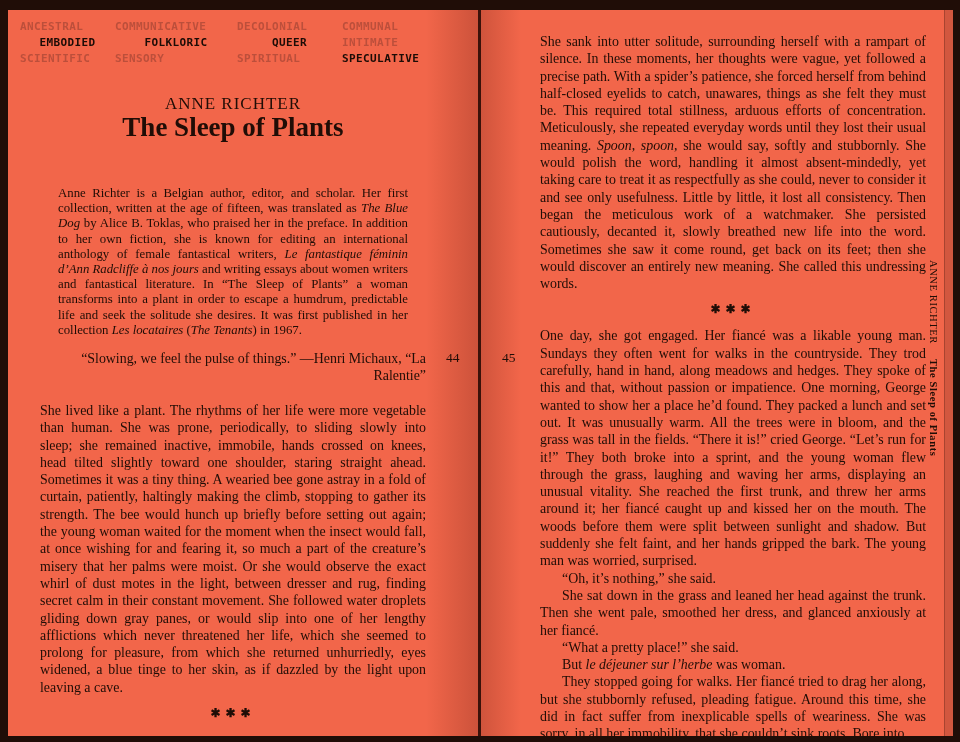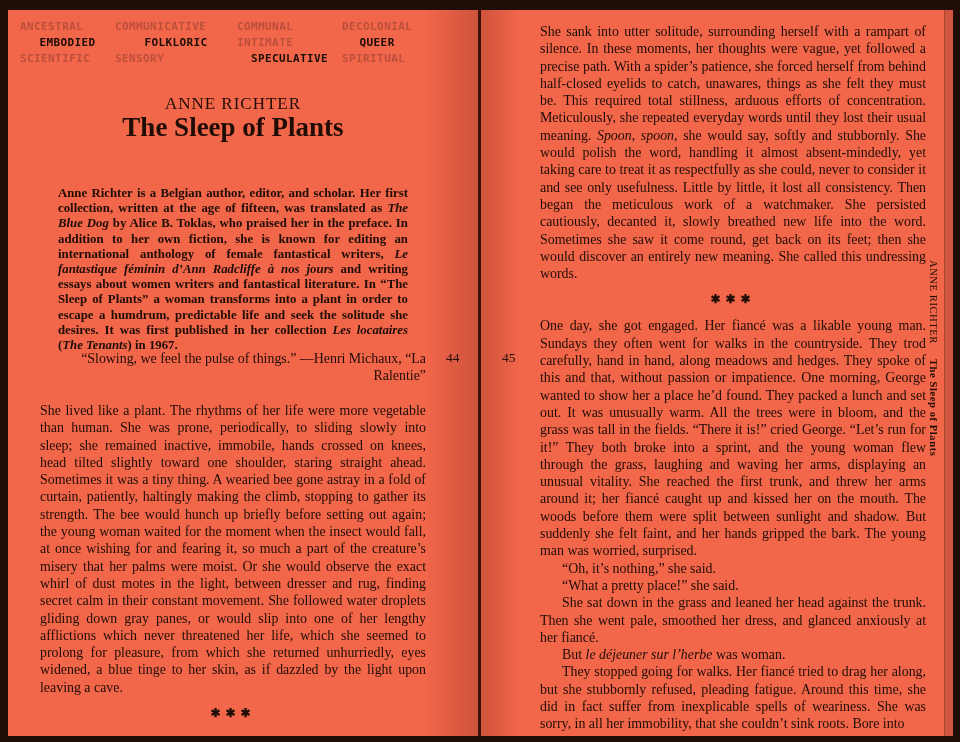--- a/index.html
+++ b/index.html
@@ -36,25 +36,25 @@
   .tag.active{color:var(--tagActive,#1c0c06);text-align:center;}
 
   .ink{color:var(--ink,#200d06);}
   .author{position:absolute;left:32px;top:84px;width:386px;text-align:center;
     font-size:17px;letter-spacing:1px;}
   .title{position:absolute;left:32px;top:102px;width:386px;text-align:center;
     font-size:27px;font-weight:bold;}
   .translator{position:absolute;left:32px;top:146px;width:386px;text-align:center;
     font-size:13.5px;letter-spacing:0.6px;font-weight:600;}
   .bio{position:absolute;left:50px;top:176px;width:350px;margin:0;
-    font-size:12.8px;font-weight:bold;line-height:15.2px;text-align:justify;}
+    font-size:12.8px;font-weight:normal;line-height:15.2px;text-align:justify;}
   .epigraph{position:absolute;left:32px;top:340px;width:386px;margin:0;
     font-size:13.9px;line-height:17.3px;text-align:right;}
   .left-flow{position:absolute;left:32px;top:392px;width:386px;}
-  .right-flow{position:absolute;left:59px;top:13px;width:386px;}
+  .right-flow{position:absolute;left:59px;top:23px;width:386px;}
   .bodytext{margin:0;font-size:13.9px;line-height:17.3px;text-align:justify;}
   .bodytext.indent{text-indent:22px;}
   .separator{text-align:center;font-size:12px;font-weight:bold;letter-spacing:5px;margin:10px 0;}
   .pagenum{position:absolute;font-size:13.5px;font-weight:normal;}
   .pagenum.left-num{left:438px;top:340px;}
   .pagenum.right-num{left:21px;top:340px;}
   .running-title{position:absolute;right:14px;top:250px;
     writing-mode:vertical-rl;white-space:nowrap;
     font-size:10.5px;letter-spacing:0.6px;}
   .running-title .book{font-weight:bold;margin-top:12px;display:inline-block;}
@@ -70,28 +70,28 @@
           <span class="tag">ANCESTRAL</span>
           <span class="tag active">EMBODIED</span>
           <span class="tag">SCIENTIFIC</span>
         </div>
         <div class="tag-col">
           <span class="tag">COMMUNICATIVE</span>
           <span class="tag active">FOLKLORIC</span>
           <span class="tag">SENSORY</span>
         </div>
         <div class="tag-col">
+          <span class="tag">DECOLONIAL</span>
+          <span class="tag active">QUEER</span>
+          <span class="tag">SPIRITUAL</span>
+        </div>
+        <div class="tag-col">
           <span class="tag">COMMUNAL</span>
           <span class="tag">INTIMATE</span>
           <span class="tag active">SPECULATIVE</span>
-        </div>
-        <div class="tag-col">
-          <span class="tag">DECOLONIAL</span>
-          <span class="tag active">QUEER</span>
-          <span class="tag">SPIRITUAL</span>
         </div>
       </div>
 
     <div class="author ink">ANNE RICHTER</div>
     <div class="title ink">The Sleep of Plants</div>
 
     <p class="bio ink"><span>Anne Richter is a Belgian author, editor, and scholar. Her first collection, written at the age of fifteen, was translated as </span><i>The Blue Dog</i><span> by Alice B. Toklas, who praised her in the preface. In addition to her own fiction, she is known for editing an international anthology of female fantastical writers, </span><i>Le fantastique féminin d’Ann Radcliffe à nos jours</i><span> and writing essays about women writers and fantastical literature. In “The Sleep of Plants” a woman transforms into a plant in order to escape a humdrum, predictable life and seek the solitude she desires. It was first published in her collection </span><i>Les locataires</i><span> (</span><i>The Tenants</i><span>) in 1967.</span></p>
     <p class="epigraph ink">“Slowing, we feel the pulse of things.” —Henri Michaux, “La Ralentie”</p>
 
     <div class="left-flow">
@@ -105,22 +105,22 @@
   <div class="gutter-line"></div>
   <div class="shade-left"></div>
   <div class="shade-right"></div>
 
   <div class="page right">
     <div class="right-flow">
         <p class="bodytext ink"><span>She sank into utter solitude, surrounding herself with a rampart of silence. In these moments, her thoughts were vague, yet followed a precise path. With a spider’s patience, she forced herself from behind half-closed eyelids to catch, unawares, things as she felt they must be. This required total stillness, arduous efforts of concentration. Meticulously, she repeated everyday words until they lost their usual meaning. </span><i>Spoon</i><span>, </span><i>spoon</i><span>, she would say, softly and stubbornly. She would polish the word, handling it almost absent-mindedly, yet taking care to treat it as respectfully as she could, never to consider it and see only usefulness. Little by little, it lost all consistency. Then began the meticulous work of a watchmaker. She persisted cautiously, decanted it, slowly breathed new life into the word. Sometimes she saw it come round, get back on its feet; then she would discover an entirely new meaning. She called this undressing words.</span></p>
         <div class="separator ink">✱✱✱</div>
         <p class="bodytext ink"><span>One day, she got engaged. Her fiancé was a likable young man. Sundays they often went for walks in the countryside. They trod carefully, hand in hand, along meadows and hedges. They spoke of this and that, without passion or impatience. One morning, George wanted to show her a place he’d found. They packed a lunch and set out. It was unusually warm. All the trees were in bloom, and the grass was tall in the fields. “There it is!” cried George. “Let’s run for it!” They both broke into a sprint, and the young woman flew through the grass, laughing and waving her arms, displaying an unusual vitality. She reached the first trunk, and threw her arms around it; her fiancé caught up and kissed her on the mouth. The woods before them were split between sunlight and shadow. But suddenly she felt faint, and her hands gripped the bark. The young man was worried, surprised.</span></p>
         <p class="bodytext ink indent"><span>“Oh, it’s nothing,” she said.</span></p>
+        <p class="bodytext ink indent"><span>She sat down in the grass and leaned her head against the trunk. Then she went pale, smoothed her dress, and glanced anxiously at her fiancé.</span></p>
         <p class="bodytext ink indent"><span>“What a pretty place!” she said.</span></p>
-        <p class="bodytext ink indent"><span>She sat down in the grass and leaned her head against the trunk. Then she went pale, smoothed her dress, and glanced anxiously at her fiancé.</span></p>
         <p class="bodytext ink indent"><span>But </span><i>le déjeuner sur l’herbe</i><span> was woman.</span></p>
         <p class="bodytext ink indent"><span>They stopped going for walks. Her fiancé tried to drag her along, but she stubbornly refused, pleading fatigue. Around this time, she did in fact suffer from inexplicable spells of weariness. She was sorry, in all her immobility, that she couldn’t sink roots. Bore into</span></p>
       </div>
     <div class="pagenum right-num ink">45</div>
     <div class="running-title ink">
       <span>ANNE RICHTER</span>
       <span class="book">The Sleep of Plants</span>
     </div>
   </div>
 

